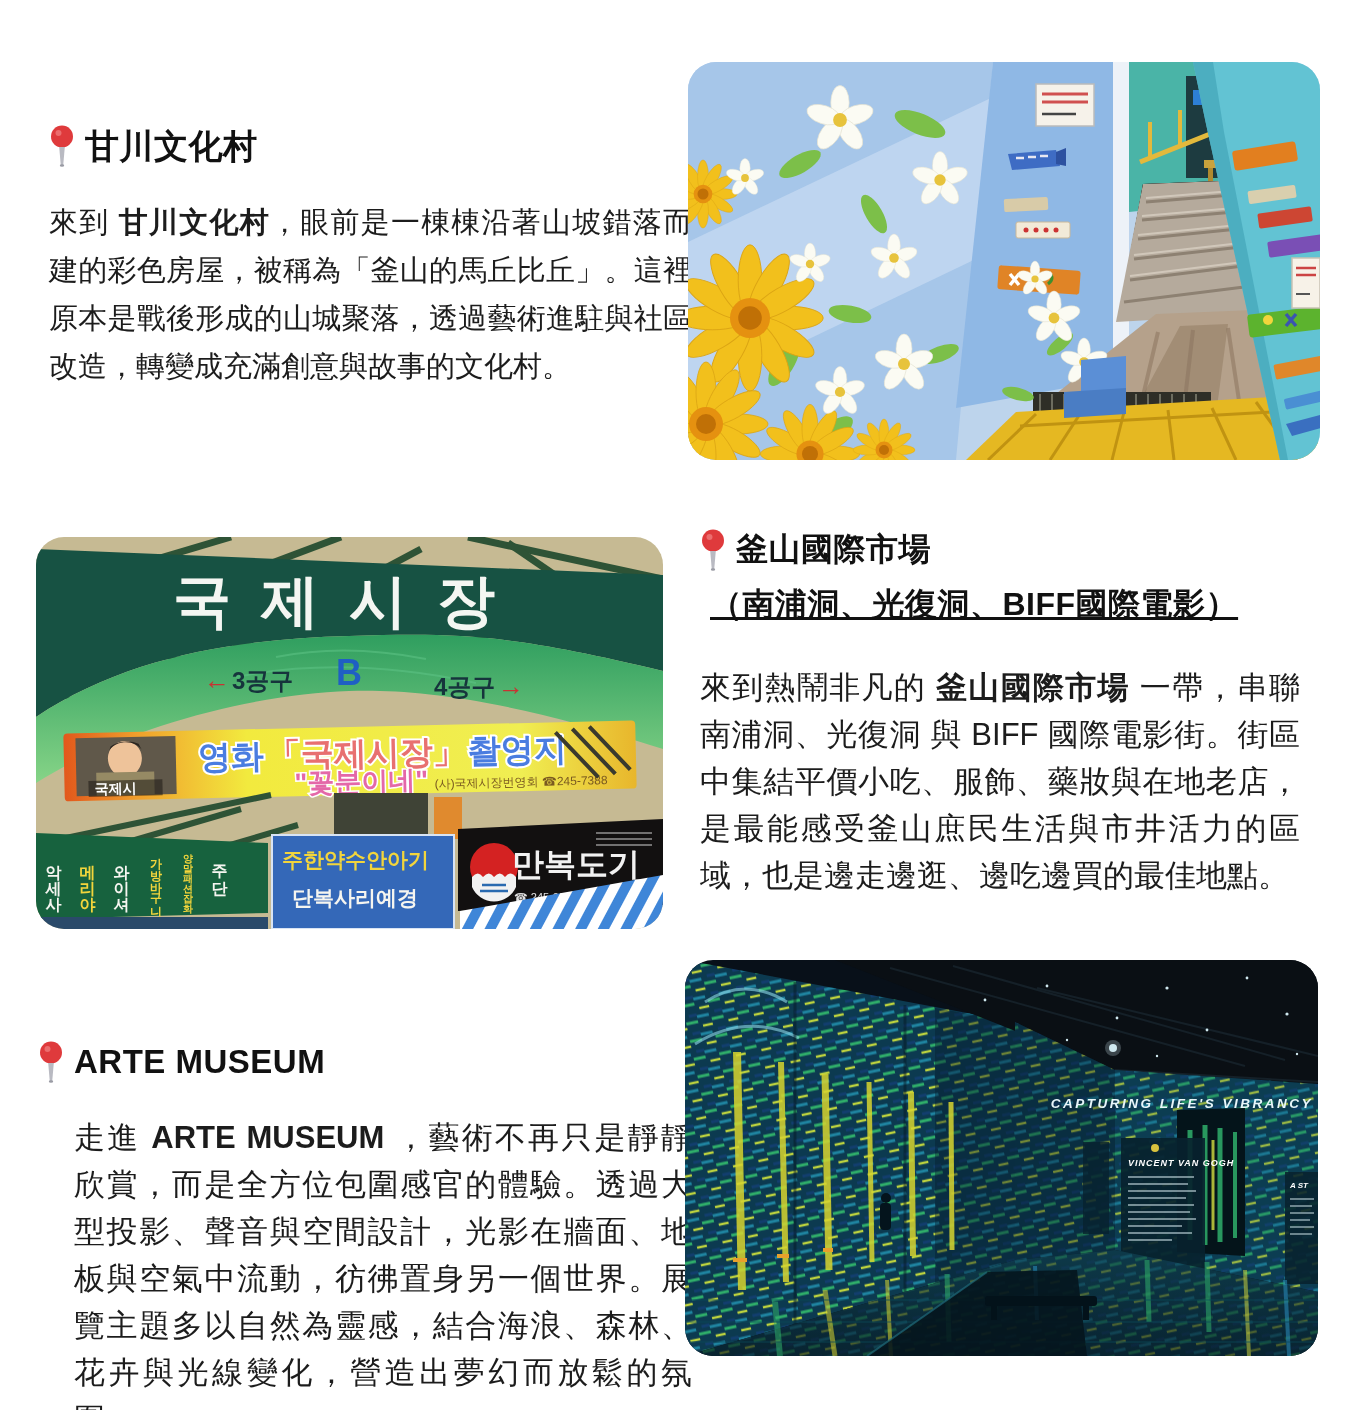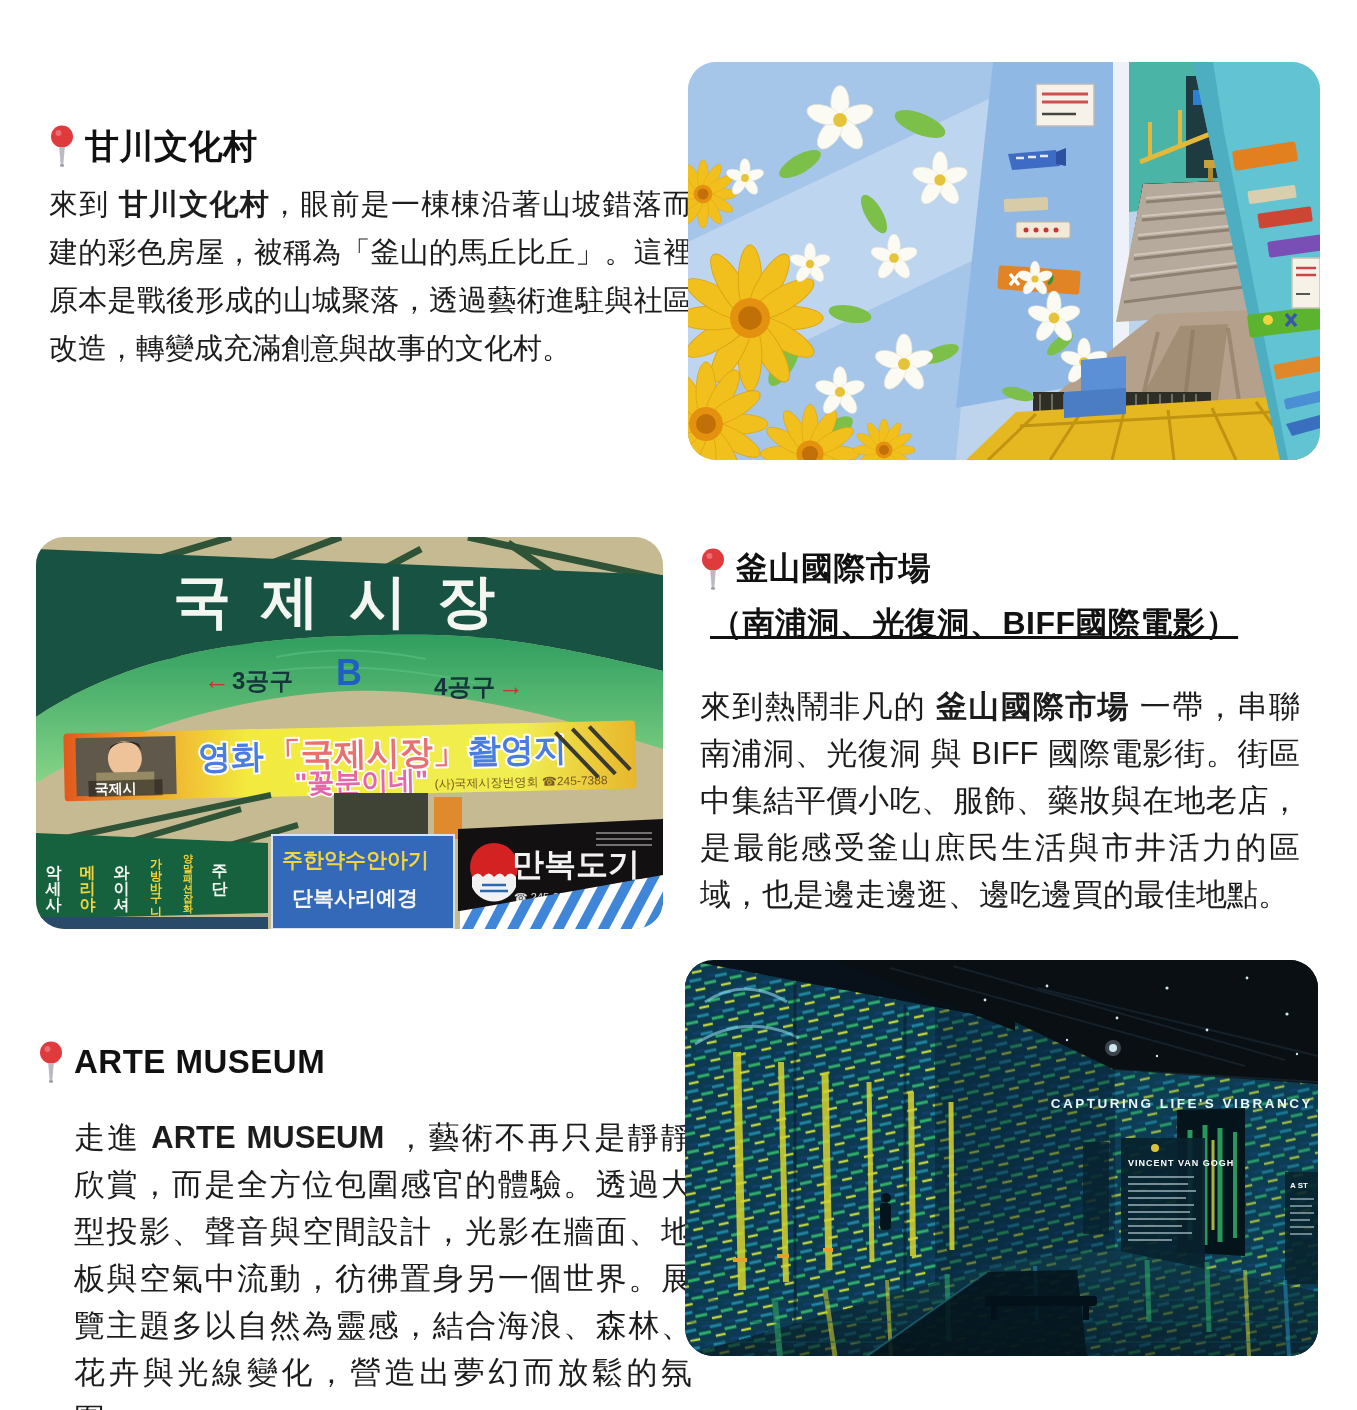--- a/index.html
+++ b/index.html
@@ -9,21 +9,21 @@
   .text-block { position:absolute; }
   .title-row { display:flex; align-items:center; gap:10px; }
   .title-row .pin { flex:0 0 auto; width:26px; height:42px; }
   .sec-title { font-weight:700; font-size:34px; line-height:44px; color:#111; letter-spacing:0.5px; }
   .sec-title2 { font-weight:700; font-size:32px; line-height:55px; color:#111; letter-spacing:0.5px; }
   .title-line2 { font-weight:700; font-size:32px; line-height:55px; color:#111; letter-spacing:0.5px; }
 
   .body-text { text-align:justify; color:#1c1c1c; }
   .body-text .bold-term { font-weight:700; }
 
-  .s1-body { margin-top:12px; width:643px; font-size:29px; line-height:48px; }
+  .s1-body { margin-top:30px; width:643px; font-size:29px; line-height:48px; }
   .s2-body { margin-top:32px; width:600px; font-size:31px; line-height:47px; }
   .s3-body { margin-top:30px; width:618px; font-size:31px; line-height:47px;margin-left:36px; }
 
   .photo { position:absolute; border-radius:28px; overflow:hidden; }
   .photo svg { display:block; }
 </style>
 </head>
 <body>
 
 <div class="canvas">
@@ -296,21 +296,21 @@
       <path d="M446,348 h24 M444,354 h28" stroke="#2a6ab0" stroke-width="2.5"></path>
       <text x="540" y="338" text-anchor="middle" font-size="32" font-weight="bold" fill="#f2f2f2">만복도기</text>
       <text x="594" y="352" font-size="14" fill="#a8a8a8">공장직영</text>
       <path d="M560,296 h56 M560,302 h56 M560,308 h56" stroke="#8a8a8a" stroke-width="2" opacity="0.8"></path>
       <text x="478" y="364" font-size="11" fill="#e0e0e0">☎ 245-0345  자택 242-7245</text>
       <polygon points="424,374 627,338 627,392 424,392" fill="url(#awnStripe)"></polygon>
       <rect x="0" y="380" width="232" height="12" fill="#2a4a6a"></rect>
     </svg>
   </div>
 
-  <div class="text-block" style="left:700px; top:541px; width:630px;">
+  <div class="text-block" style="left:700px; top:522px; width:630px;">
     <div class="title-row" style="align-items:flex-start;">
       <span class="pin" style="margin-top:7px;">
         <svg width="26" height="42" viewBox="0 0 26 42">
           <circle cx="13" cy="11.5" r="11" fill="#df3a3c"></circle>
           <circle cx="9.5" cy="8" r="3" fill="#ef7a7a" opacity="0.8"></circle>
           <path d="M10.2,22 L15.8,22 L14.2,40.5 L11.8,40.5 Z" fill="#b9bac2"></path>
           <ellipse cx="13" cy="40.5" rx="2.2" ry="1.2" fill="#9a9ba4"></ellipse>
         </svg>
       </span>
       <span>
@@ -329,21 +329,21 @@
           <circle cx="9.5" cy="8" r="3" fill="#ef7a7a" opacity="0.8"></circle>
           <path d="M10.2,22 L15.8,22 L14.2,40.5 L11.8,40.5 Z" fill="#b9bac2"></path>
           <ellipse cx="13" cy="40.5" rx="2.2" ry="1.2" fill="#9a9ba4"></ellipse>
         </svg>
       </span>
       <span class="sec-title" style="font-size:33px;">ARTE MUSEUM</span>
     </div>
     <div class="body-text s3-body"><span> 走進 </span><span class="bold-term">ARTE MUSEUM</span><span> ，藝術不再只是靜靜欣賞，而是全方位包圍感官的體驗。透過大型投影、聲音與空間設計，光影在牆面、地板與空氣中流動，彷彿置身另一個世界。展覽主題多以自然為靈感，結合海浪、森林、花卉與光線變化，營造出夢幻而放鬆的氛圍。</span></div>
   </div>
 
-  <div class="photo" style="left:685px; top:960px; width:633px; height:396px;">
+  <div class="photo" style="left:685px; top:960px; width:633px; height:396px;font-style:italic;">
     <svg width="633" height="396" viewBox="0 0 633 396">
       <defs>
         <pattern id="vg" width="26" height="18" patternUnits="userSpaceOnUse" patternTransform="rotate(-12)">
           <rect width="26" height="18" fill="#0c3a50"></rect>
           <path d="M0,4 h12" stroke="#1f84a0" stroke-width="3"></path>
           <path d="M14,9 h12" stroke="#2fae6a" stroke-width="3"></path>
           <path d="M4,14 h10" stroke="#bcd23e" stroke-width="2.5"></path>
           <path d="M18,2 h8" stroke="#123e6e" stroke-width="3"></path>
         </pattern>
         <linearGradient id="floorG" x1="0" y1="0" x2="0" y2="1">

